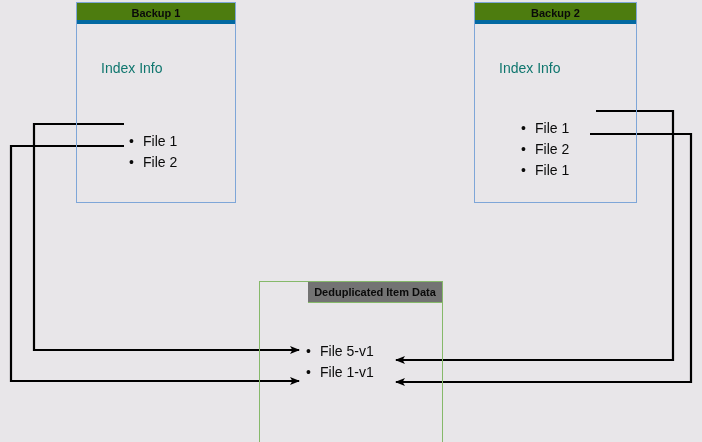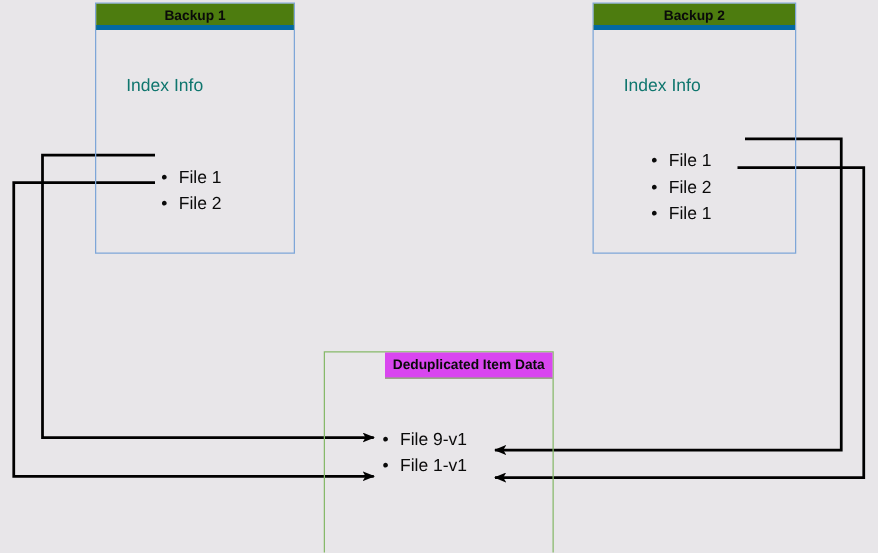--- a/index.html
+++ b/index.html
@@ -43,21 +43,21 @@
     height: 21px;
     line-height: 20px;
     text-align: center;
     font-size: 11px;
     font-weight: bold;
     color: #0a0a0a;
     background: #4d7c0f;
     border-bottom: 4px solid #0369a1;
   }
   .box.green .box-header {
-    background: #d946ef;
+    background: #737373;
     border-bottom: 1px solid #86b96a;
     margin-left: 48px;
   }
   .box-body {
     position: relative;
     height: calc(100% - 21px);
   }
   .index-label {
     position: absolute;
     font-size: 14px;
@@ -136,19 +136,19 @@
         <li>File 2</li>
         <li>File 1</li>
       </ul>
     </div>
   </div>
 
   <div class="box green" style="left:259px; top:281px; width:184px; height:165px;">
     <div class="box-header">Deduplicated Item Data</div>
     <div class="box-body">
       <ul class="file-list" style="left:45px; top:38px;">
-        <li>File 9-v1</li>
+        <li>File 5-v1</li>
         <li>File 1-v1</li>
       </ul>
     </div>
   </div>
 
 </div>
 
 </body></html>

